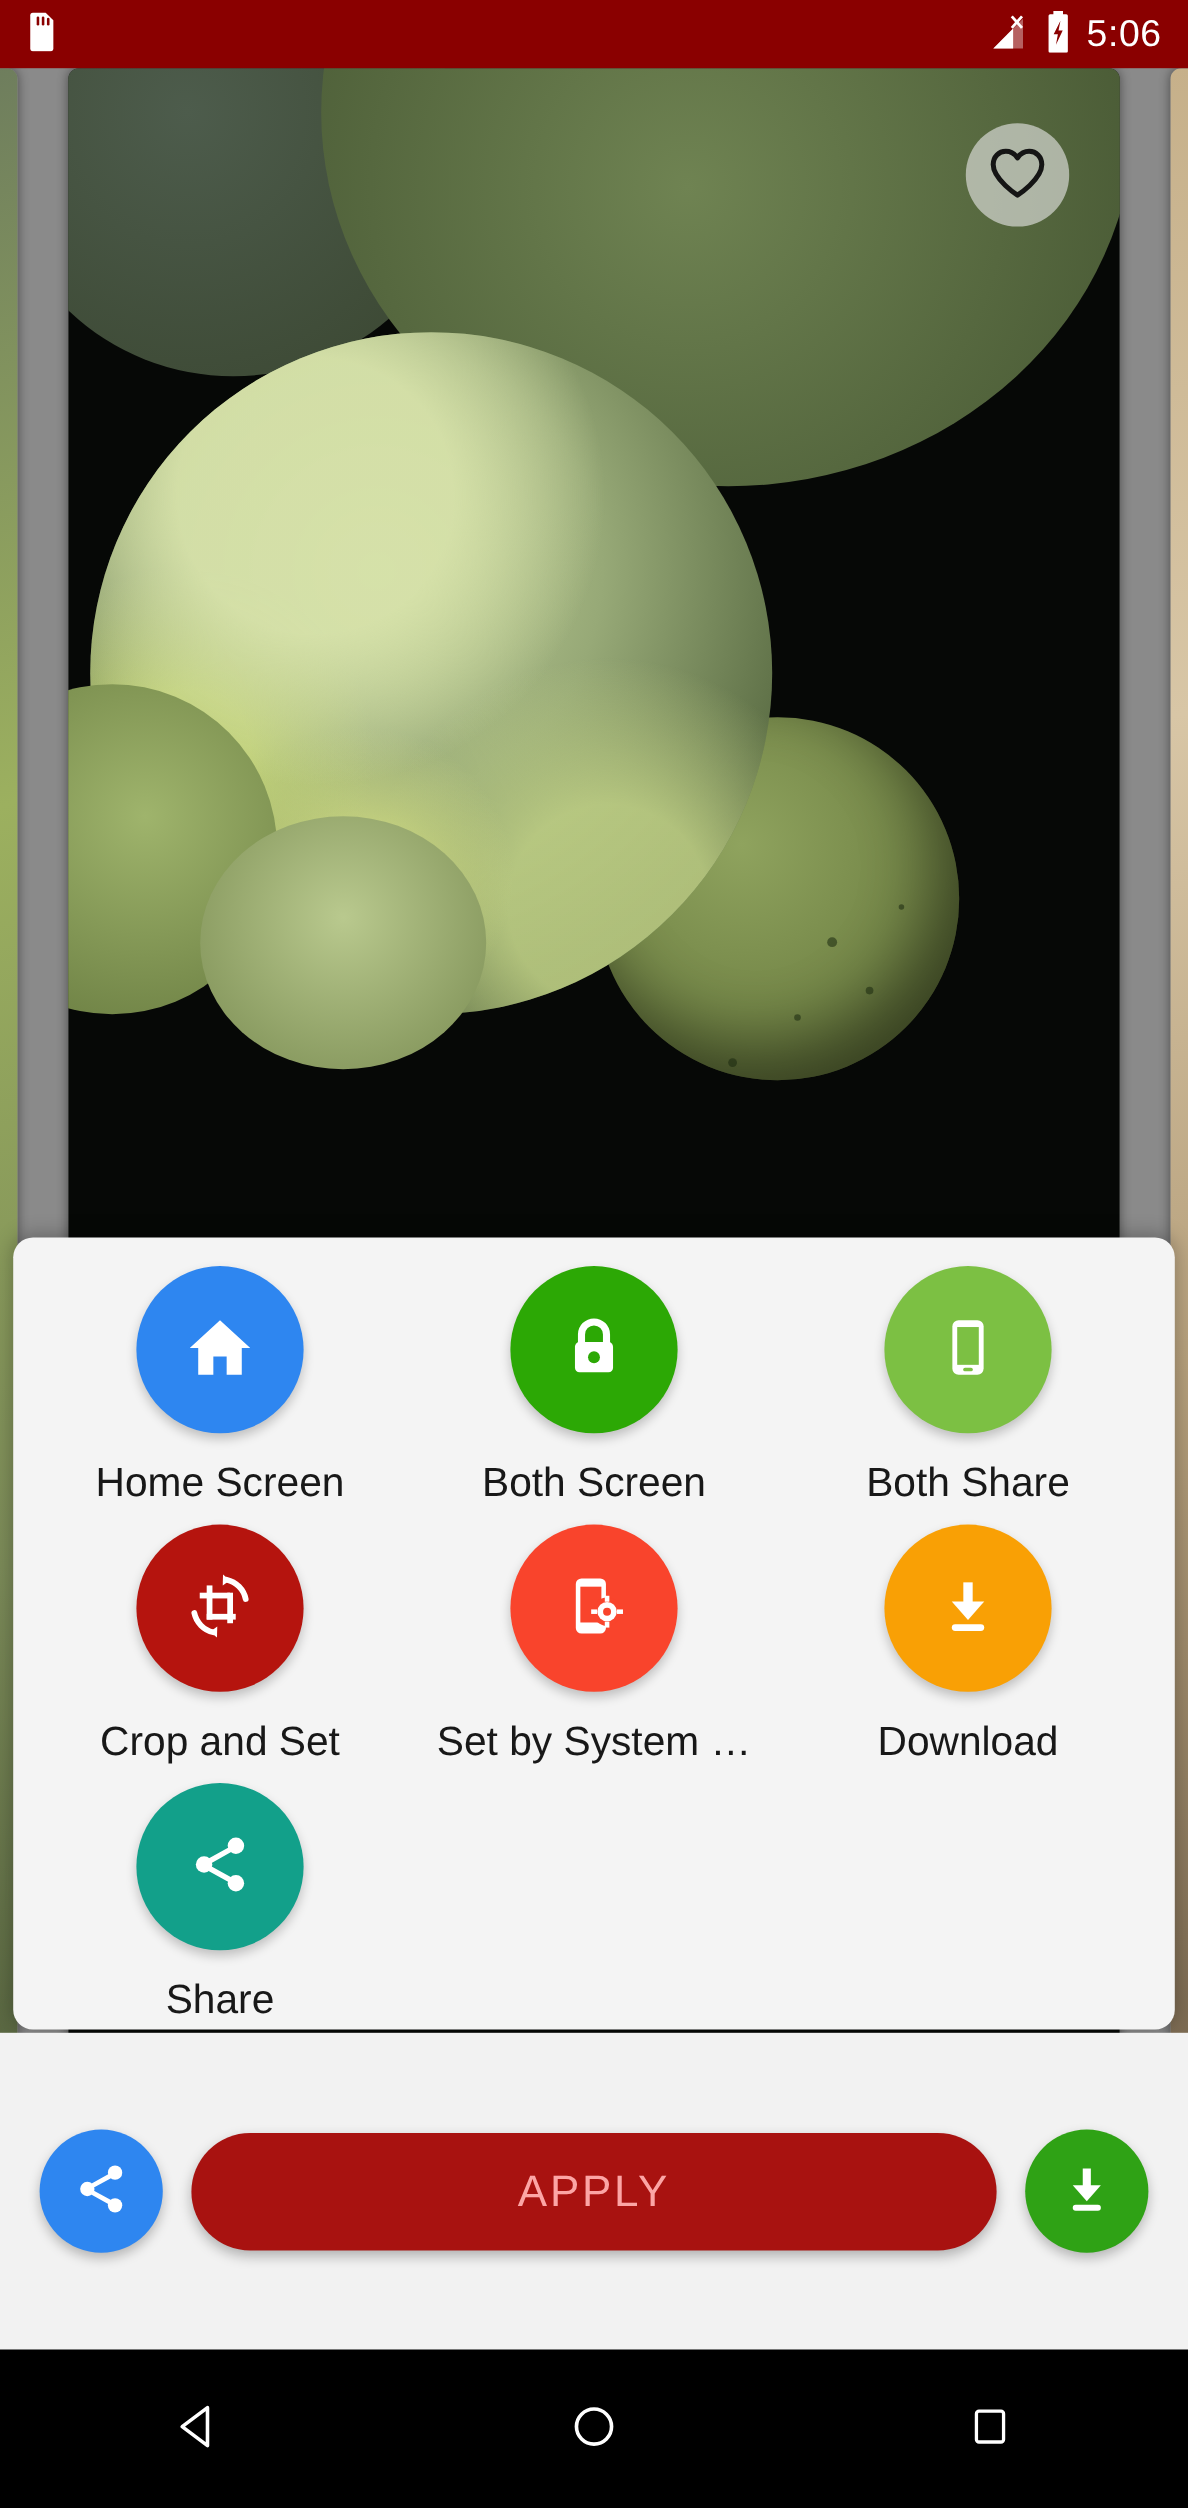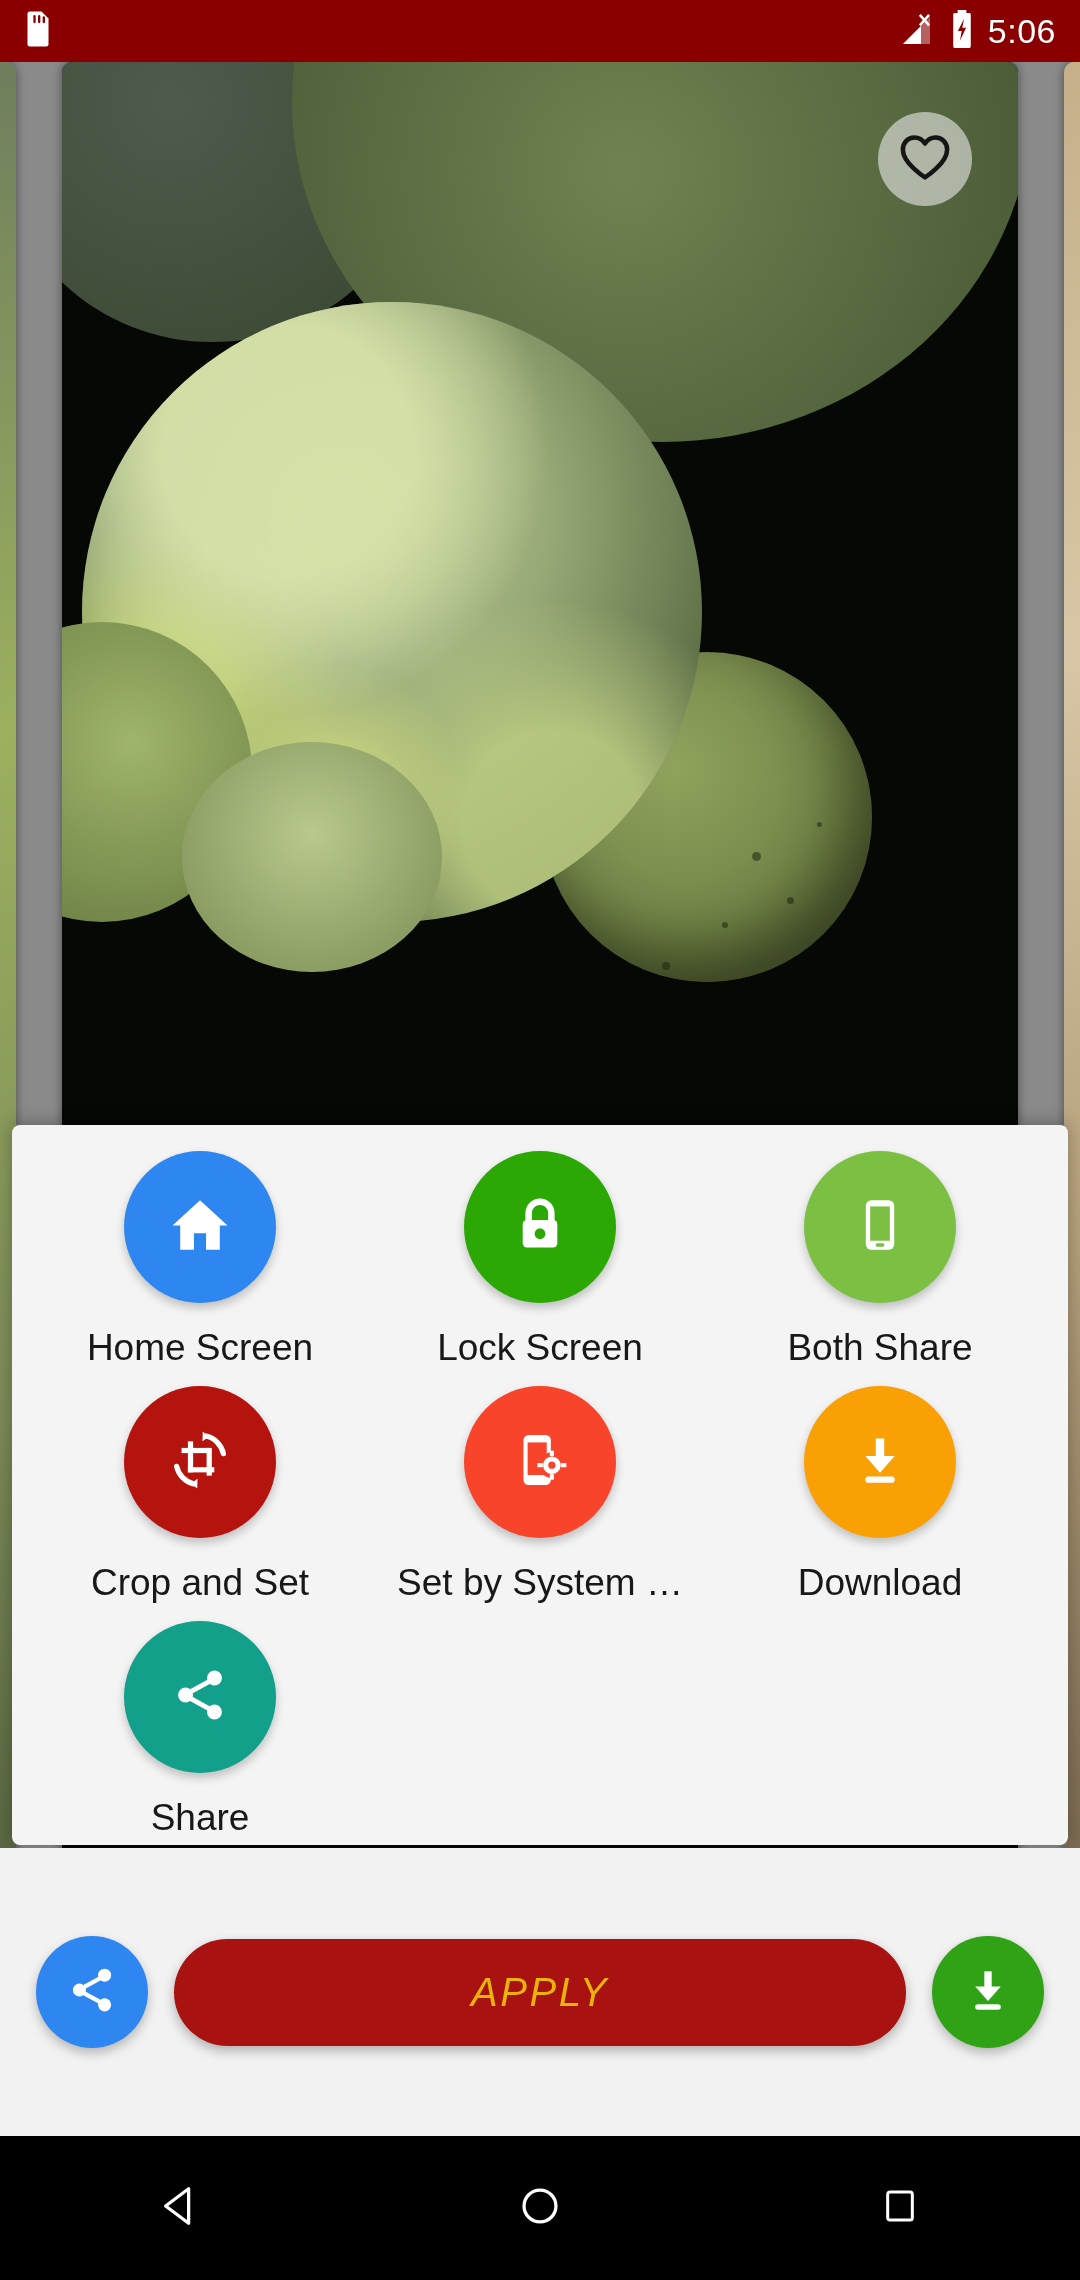--- a/index.html
+++ b/index.html
@@ -91,21 +91,21 @@
     background:rgba(230,230,230,.62);
     display:flex; align-items:center; justify-content:center;
     z-index:20; cursor:pointer;
   }
 
   
   #options-sheet {
     position:absolute; left:12px; right:12px;
     top:1125px; height:720px;
     background:#f4f4f4;
-    border-radius:8px;
+    border-radius:18px;
     box-shadow:0 -2px 18px rgba(0,0,0,.28);
     z-index:40;
     padding:26px 18px 14px 18px;
   }
   #options-grid {
     display:grid;
     grid-template-columns:repeat(3, 1fr);
     row-gap:20px;
   }
   .option {
@@ -140,26 +140,25 @@
     box-shadow:0 5px 11px rgba(0,0,0,.25);
     cursor:pointer;
   }
   #fab-share { background:#2E86F0; }
   #fab-download { background:#2FA215; }
   #apply-button {
     flex:1 1 auto;
     height:107px;
     background:#A81210;
     border:none; border-radius:60px;
-    color:#eab308;
+    color:#fca5a5;
     font-family:"Liberation Sans", sans-serif;
     font-size:40px; letter-spacing:2.5px; font-weight:400;
     box-shadow:0 5px 12px rgba(0,0,0,.28);
     cursor:pointer;
-    font-style:italic;
   }
 
   
   #navbar {
     position:absolute; left:0; bottom:0;
     width:1080px; height:144px;
     background:#000000;
     display:flex; align-items:center; justify-content:space-around;
     z-index:70;
   }
@@ -252,21 +251,21 @@
       <div class="option">
         <div class="opt-circle" style="background:#2CA805">
           <span>
             <svg width="62" height="62" viewBox="0 0 24 24">
               <path d="M7.6 10.5 V7.4 a4.4 4.4 0 0 1 8.8 0 V10.5" fill="none" stroke="#fff" stroke-width="2.5"></path>
               <rect x="5.3" y="10.1" width="13.4" height="10.6" rx="1.6" fill="#ffffff"></rect>
               <circle cx="12" cy="15.4" r="2.1" fill="#2CA805"></circle>
             </svg>
           </span>
         </div>
-        <div class="opt-label">Lock Screen</div>
+        <div class="opt-label">Both Screen</div>
       </div>
 
       <div class="option">
         <div class="opt-circle" style="background:#7CC043">
           <span>
             <svg width="62" height="62" viewBox="0 0 24 24">
               <rect x="6.5" y="2.4" width="11" height="19.2" rx="2.2" fill="#ffffff"></rect>
               <rect x="8.2" y="4.8" width="7.6" height="13.3" fill="#7CC043"></rect>
               <rect x="10.3" y="19.1" width="3.4" height="1.3" rx=".65" fill="#7CC043"></rect>
             </svg>

